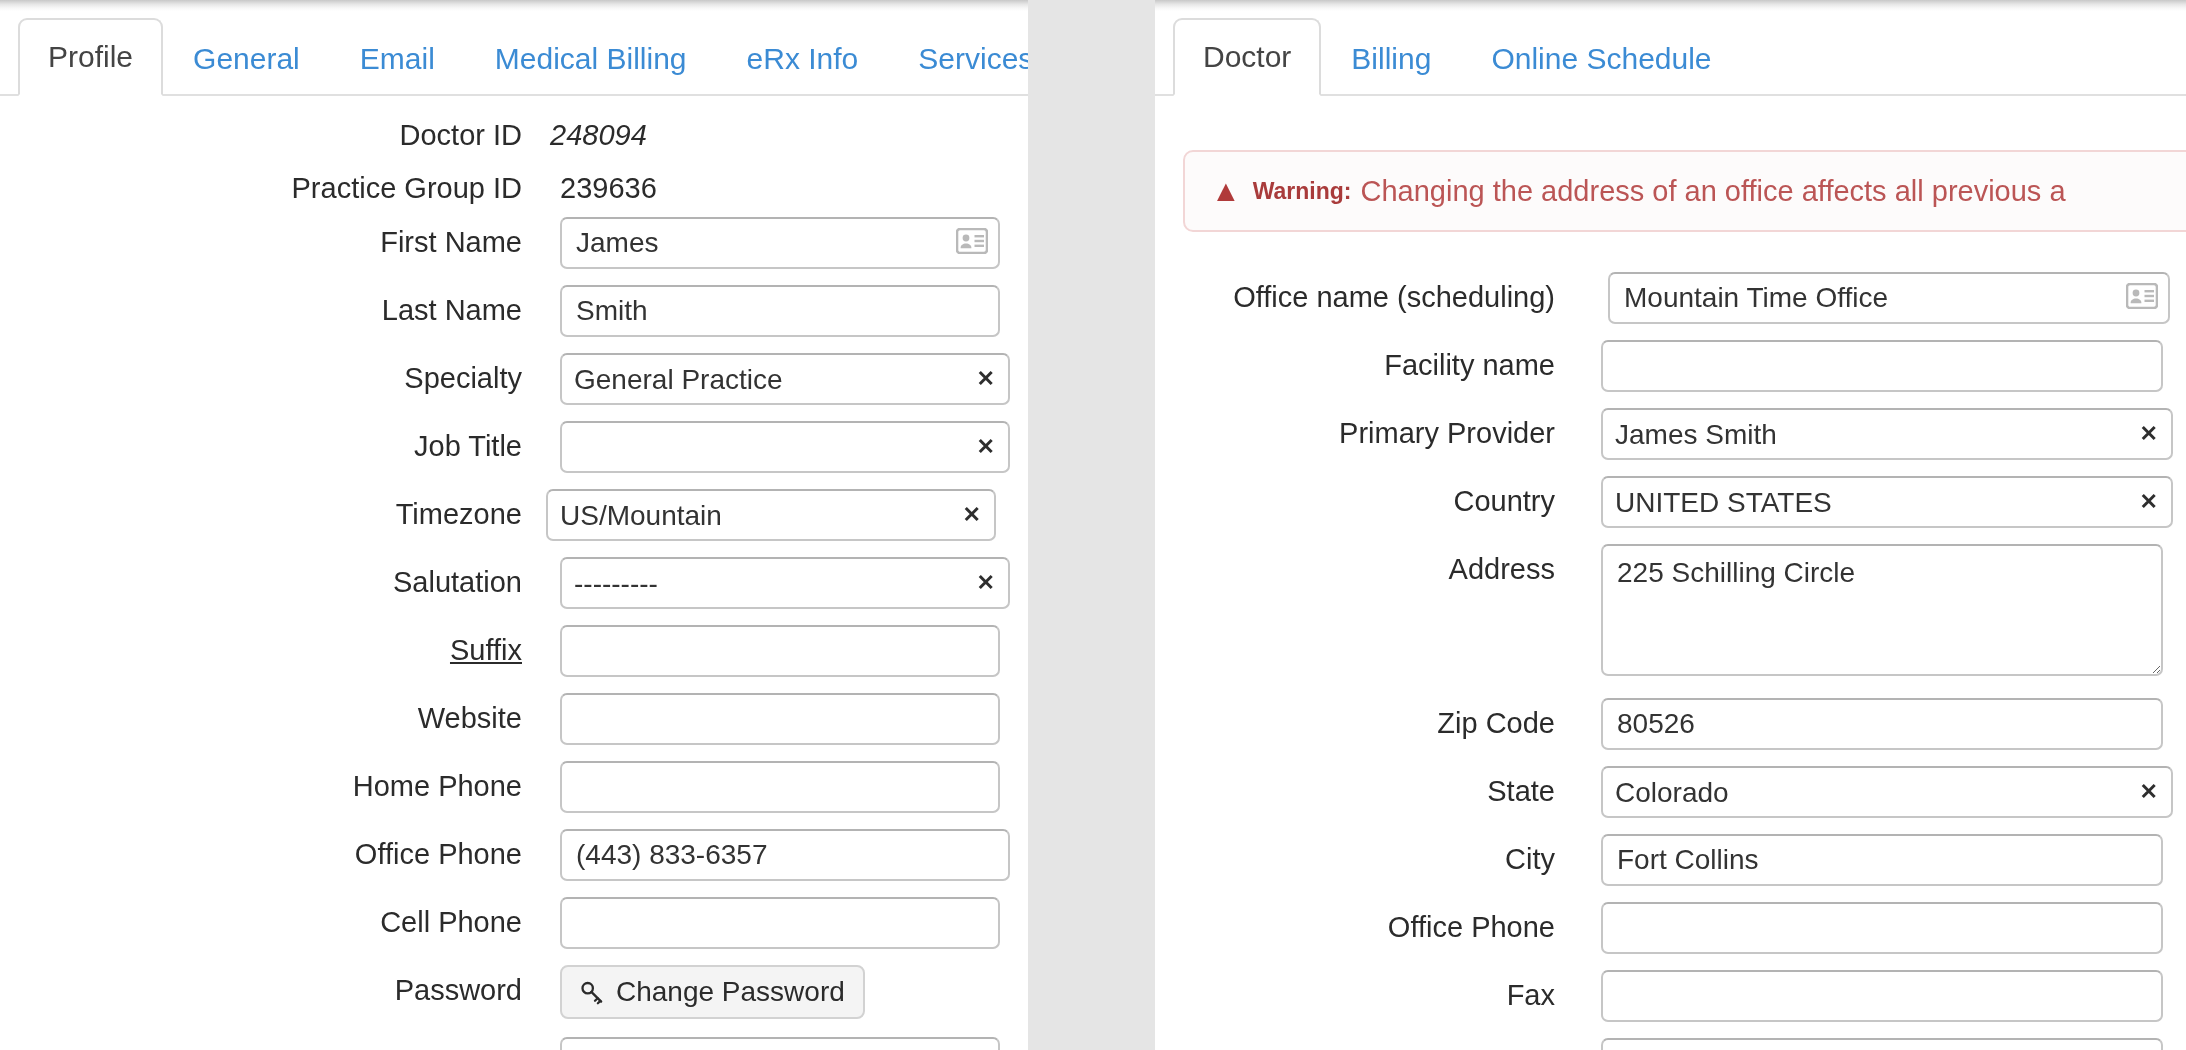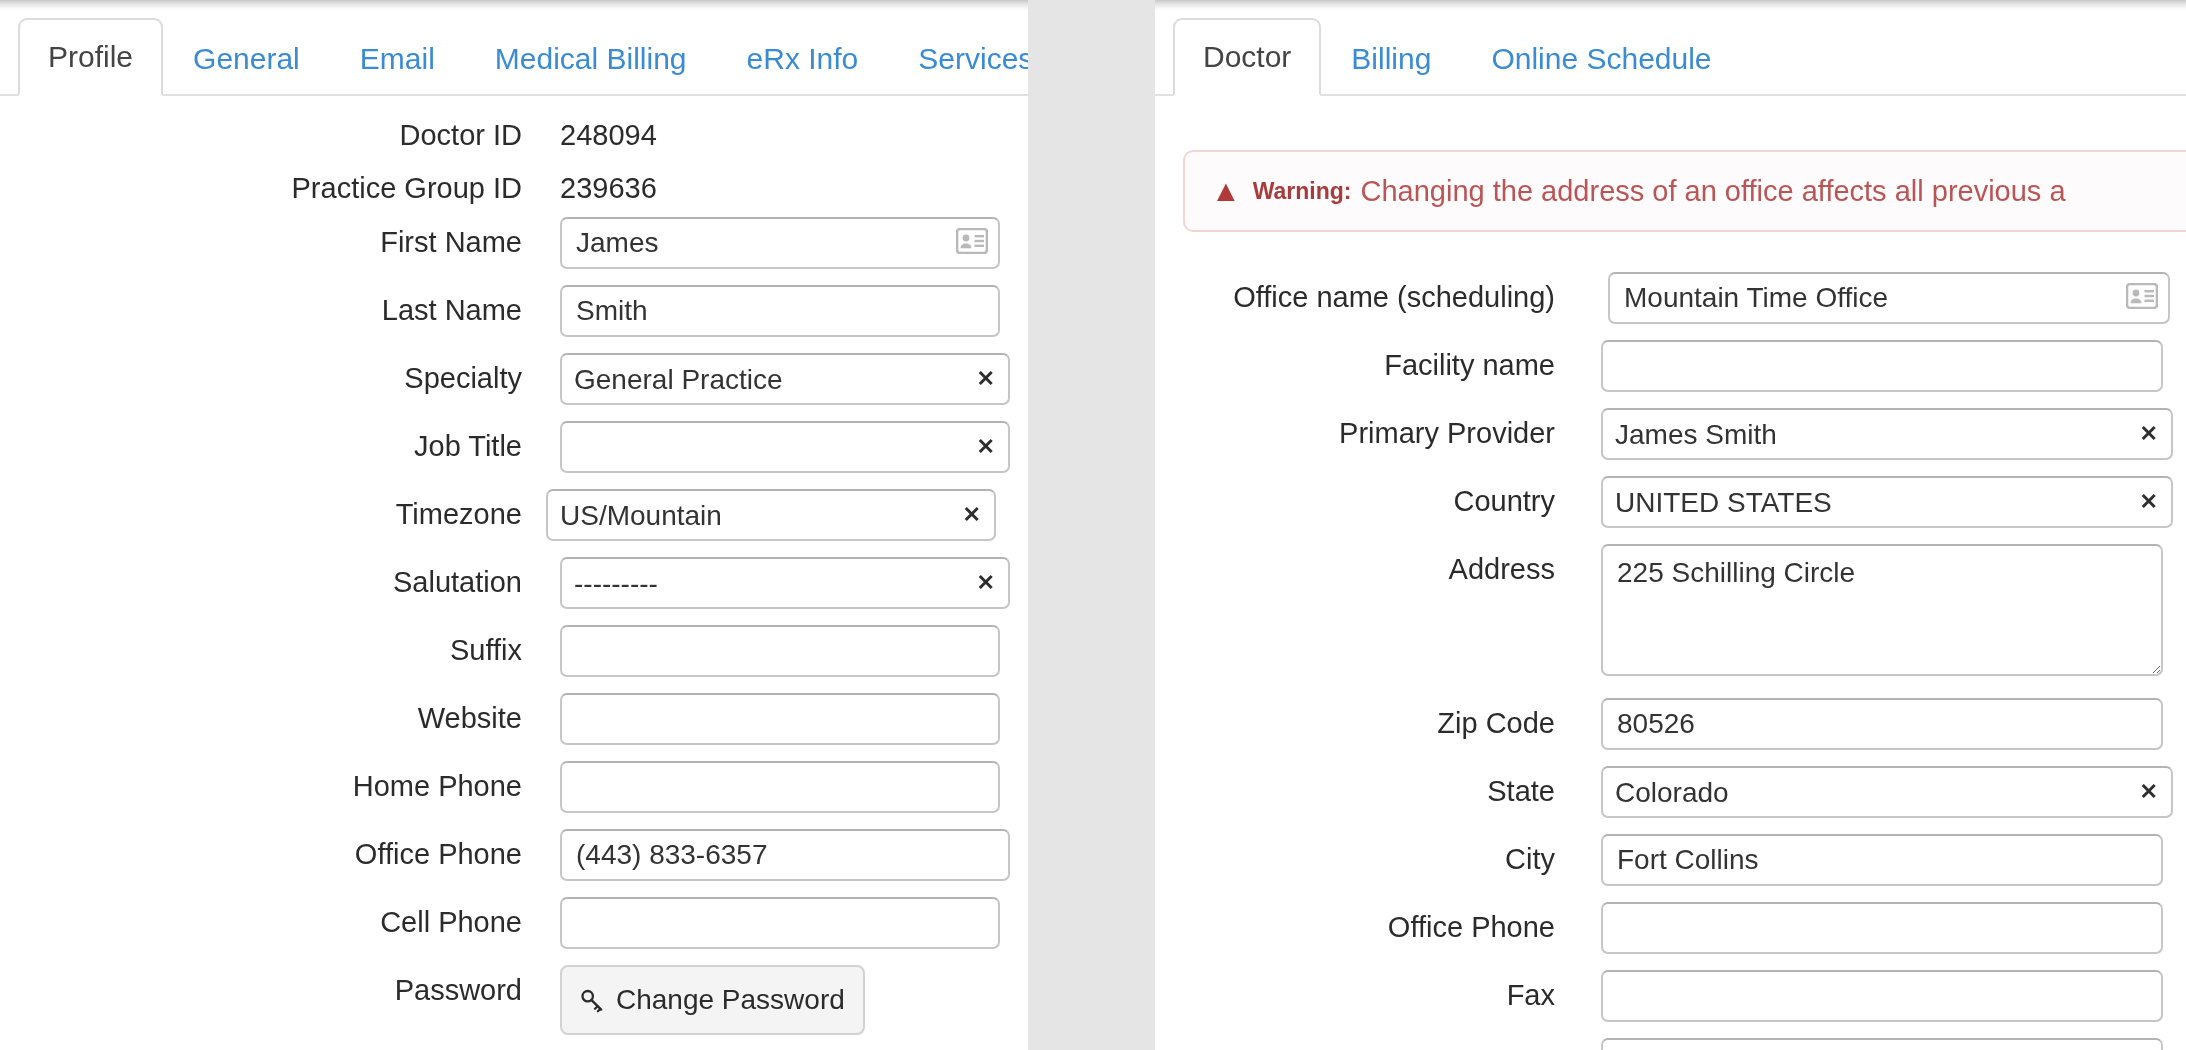--- a/index.html
+++ b/index.html
@@ -219,21 +219,21 @@
   .fld-icon.clickable { pointer-events: auto; cursor: pointer; }
 
   
   .btn {
     font-family: "Liberation Sans", sans-serif;
     font-size: 28px;
     color: #2b2b2b;
     background: #f4f4f4;
     border: 2px solid #d2d2d2;
     border-radius: 8px;
-    height: 70px;
+    height: 54px;
     padding: 0 18px;
     display: inline-flex;
     align-items: center;
     gap: 11px;
     cursor: pointer;
     white-space: nowrap;
   }
   .btn svg { flex: 0 0 auto; }
 
   
@@ -259,21 +259,21 @@
           <div class="tab">Medical Billing</div>
           <div class="tab">eRx Info</div>
           <div class="tab">Services</div>
         </div>
     </div>
 
     <div class="form" id="left-form" style="top:110px; left:0;">
 
       <div class="row" style="margin-bottom:13px;">
         <div class="label" style="width:522px;">Doctor ID</div>
-        <div class="control" style="width:440px; margin-left:38px;">
+        <div class="control" style="width:440px; margin-left:28px;font-style:italic;">
           <div class="static-val">248094</div>
         </div>
       </div>
 
       <div class="row" style="margin-bottom:14px;">
         <div class="label" style="width:522px;">Practice Group ID</div>
         <div class="control" style="width:440px; margin-left:38px;">
           <div class="static-val">239636</div>
         </div>
       </div>
@@ -336,21 +336,21 @@
         <div class="label" style="width:522px;">Salutation</div>
         <div class="control selwrap" style="width:450px; margin-left:38px;">
           <select class="fld">
             <option>---------</option>
           </select>
           <span class="chev">✕</span>
         </div>
       </div>
 
       <div class="row">
-        <div class="label" style="width:522px;">Suffix</div>
+        <div class="label" style="width:522px;text-decoration:underline;">Suffix</div>
         <div class="control" style="width:440px; margin-left:38px;">
           <input class="fld" type="text" value="" style="">
         </div>
       </div>
 
       <div class="row">
         <div class="label" style="width:522px;">Website</div>
         <div class="control" style="width:440px; margin-left:38px;">
           <input class="fld" type="text" value="" style="">
         </div>

